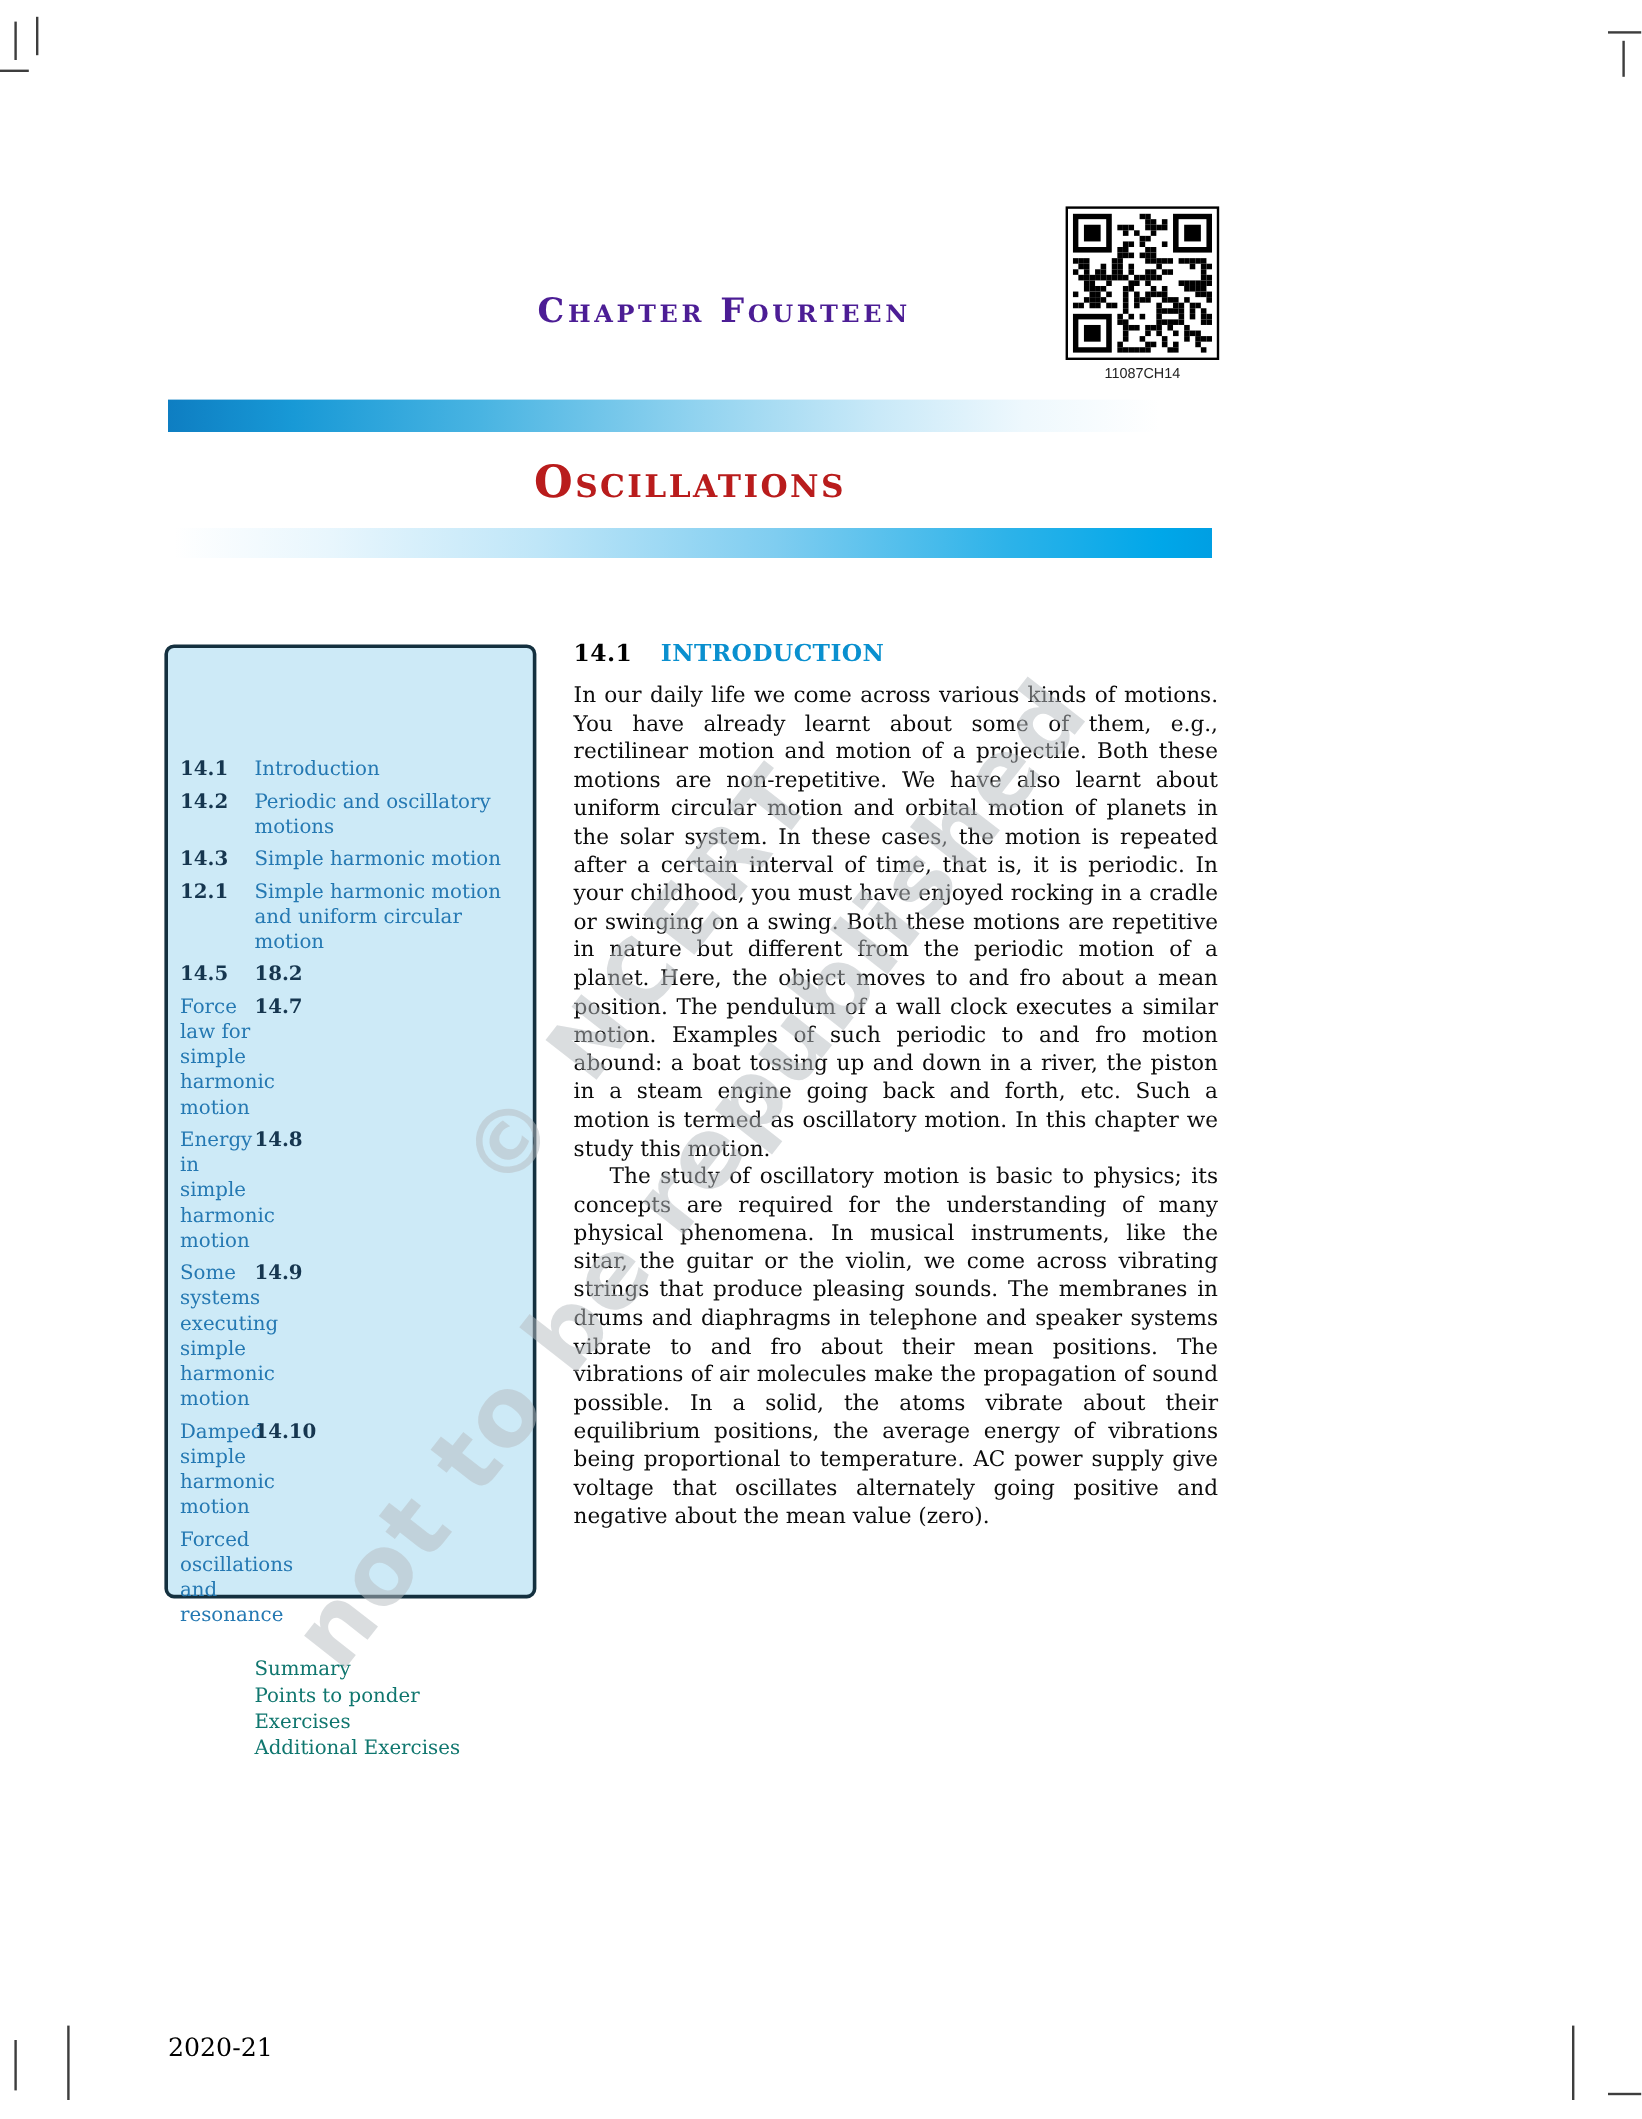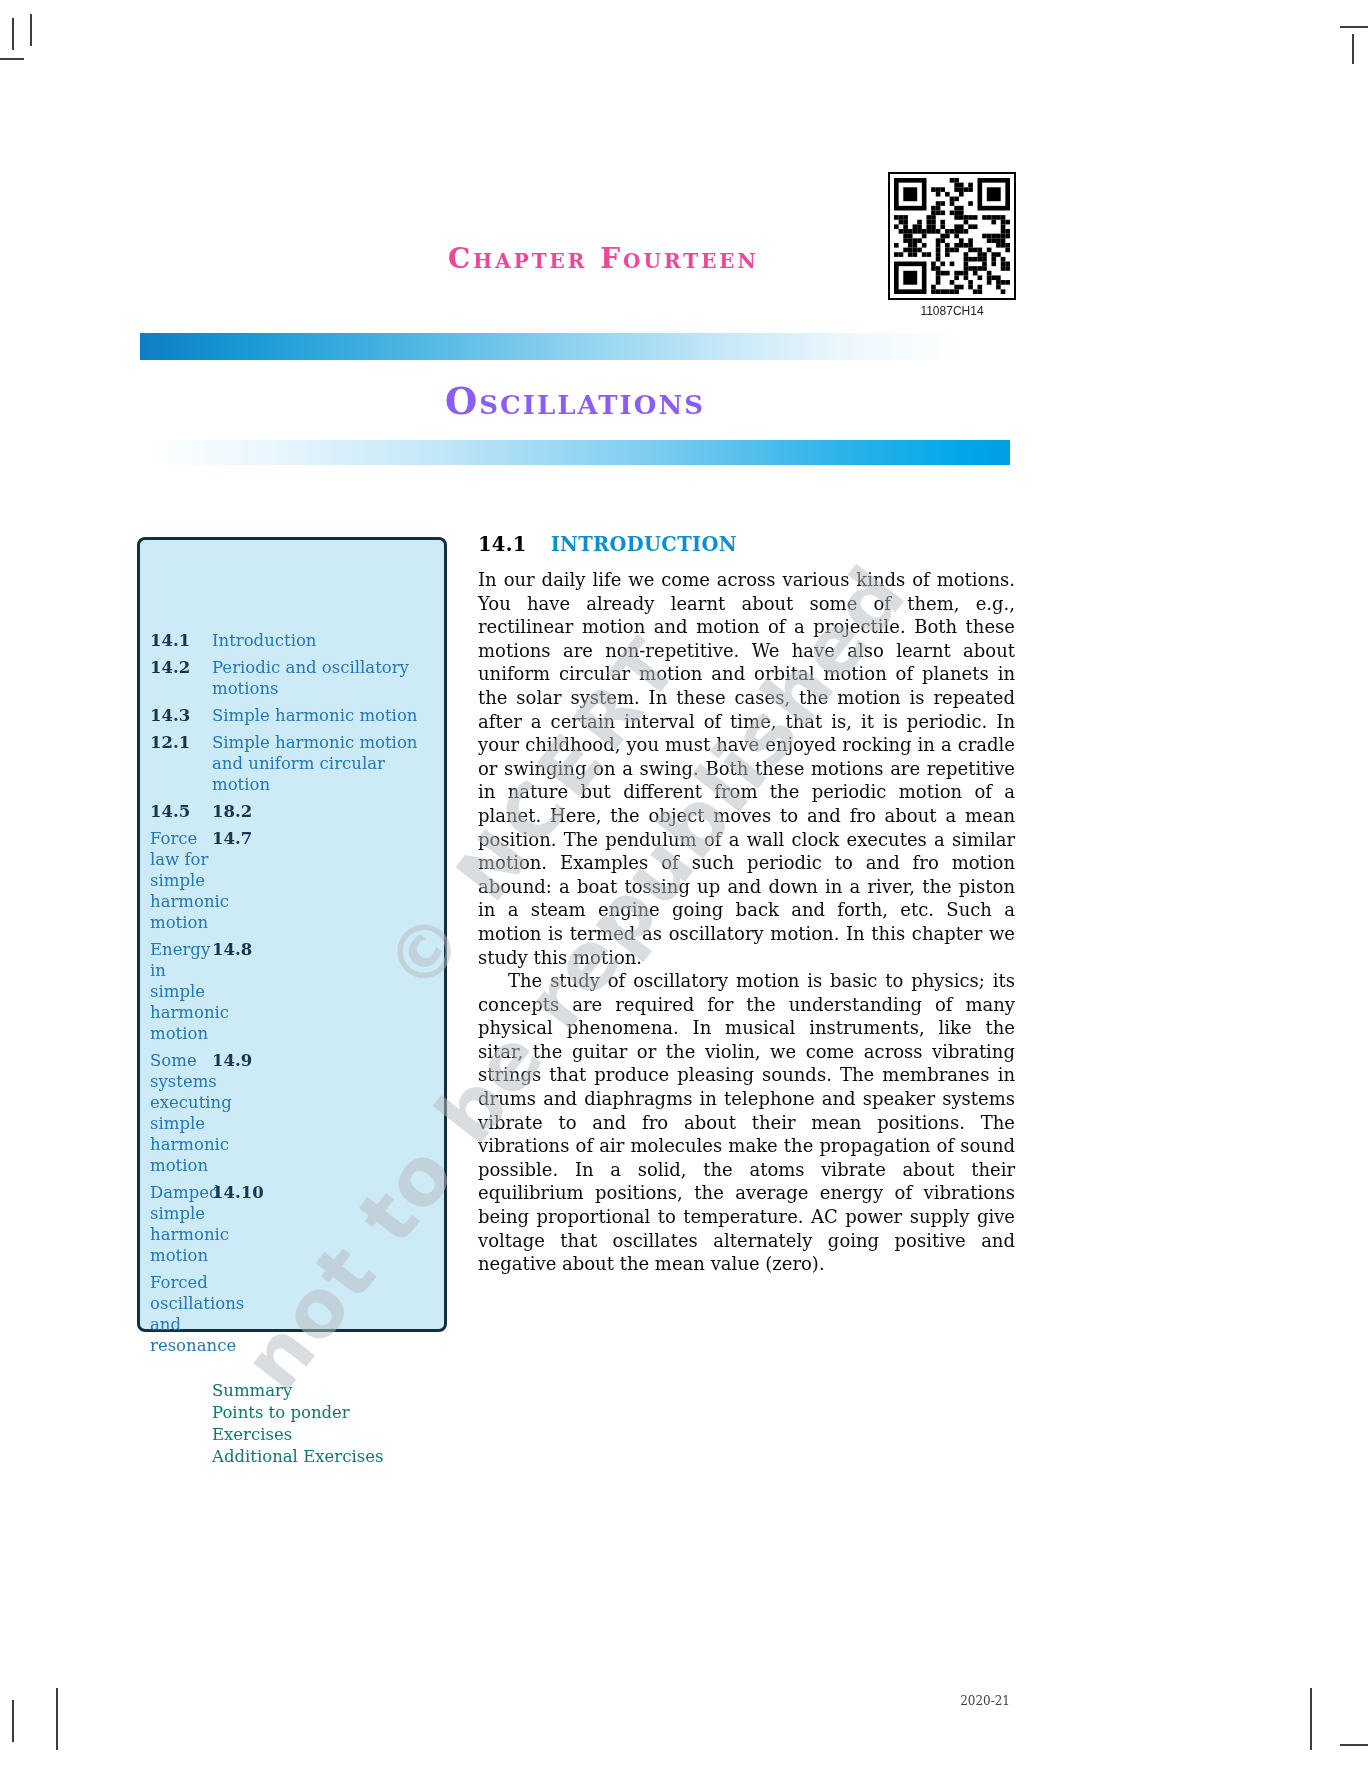--- a/index.html
+++ b/index.html
@@ -10,25 +10,25 @@
   
   .mark { position:absolute; background:#3d3d3d; }
 
   
   .qr-block { position:absolute; left:888px; top:172px; width:128px; }
   .qr-frame { width:128px; height:128px; border:2px solid #000; background:#fff; padding:4px; }
   .qr-frame svg { width:116px; height:116px; display:block; fill:#000; }
   .qr-label { text-align:center; font-family:"Liberation Sans", sans-serif; font-size:12px; color:#222; margin-top:4px; }
 
   
-  .chapter-heading { position:absolute; left:448px; top:242px; font-variant:small-caps; font-weight:bold; font-size:28px; letter-spacing:3px; color:#ec4899; }
+  .chapter-heading { position:absolute; left:448px; top:242px; font-variant:small-caps; font-weight:bold; font-size:28px; letter-spacing:3px; color:#4c1d95; }
   .bar { position:absolute; }
   .bar1 { left:140px; top:333px; width:870px; height:27px;
     background:linear-gradient(90deg,#0e7ec2 0%,#1899d6 12%,#49b4e2 30%,#8fd2ef 50%,#c9e9f8 68%,#eef8fd 82%,#ffffff 95%); }
-  .page-title { position:absolute; left:140px; top:379px; width:870px; text-align:center; font-variant:small-caps; font-weight:bold; font-size:37px; letter-spacing:2px; color:#8b5cf6; }
+  .page-title { position:absolute; left:140px; top:379px; width:870px; text-align:center; font-variant:small-caps; font-weight:bold; font-size:37px; letter-spacing:2px; color:#b91c1c; }
   .bar2 { left:145px; top:440px; width:865px; height:25px;
     background:linear-gradient(90deg,#ffffff 0%,#e8f6fd 15%,#bfe6f8 35%,#7fcdf0 58%,#2eb3e9 80%,#00a7e9 95%,#009fe3 100%); }
 
   
   .toc-box { position:absolute; left:137px; top:537px; width:310px; height:795px; background:#cdeaf7;
     border:3px solid #14303f; border-radius:8px; padding:90px 14px 0 10px; }
   .toc-grid { display:grid; grid-template-columns:62px 1fr; row-gap:6px; font-size:16.5px; line-height:21px; }
   .toc-num { font-weight:bold; color:#16364f; }
   .toc-label { color:#2478b2; }
   .toc-extras { margin:24px 0 0 62px; font-size:16.5px; line-height:22px; color:#0f766e; }
@@ -39,21 +39,21 @@
   .sec-title { color:#0a90cf; }
   .body-par { margin-top:12px; font-size:18px; line-height:23.6px; text-align:justify; color:#0c0c0c; }
   .body-par.indent { margin-top:0; text-indent:30px; }
 
   
   .watermark { position:absolute; color:#b7bcc0; opacity:0.5; font-weight:bold; white-space:nowrap;
     transform-origin:left center; transform:rotate(-52deg); font-family:"DejaVu Sans", sans-serif; pointer-events:none; }
   .wm1 { left:402px; top:938px; font-size:74px; letter-spacing:8px; }
   .wm2 { left:262px; top:1332px; font-size:80px; letter-spacing:2px; }
 
-  .page-footer { position:absolute; left:140px; top:1694px; width:870px; text-align:right; font-size:12px; color:#404040; }
+  .page-footer { position:absolute; left:140px; top:1694px; width:870px; text-align:left; font-size:21px; color:#000000; }
 </style>
 </head>
 <body>
 
 <div class="page">
 
   <div class="mark" style="left:12px; top:18px; width:2px; height:32px;"></div>
   <div class="mark" style="left:30px; top:14px; width:2px; height:32px;"></div>
   <div class="mark" style="left:0; top:58px; width:24px; height:2px;"></div>
   <div class="mark" style="left:1340px; top:26px; width:28px; height:2px;"></div>

